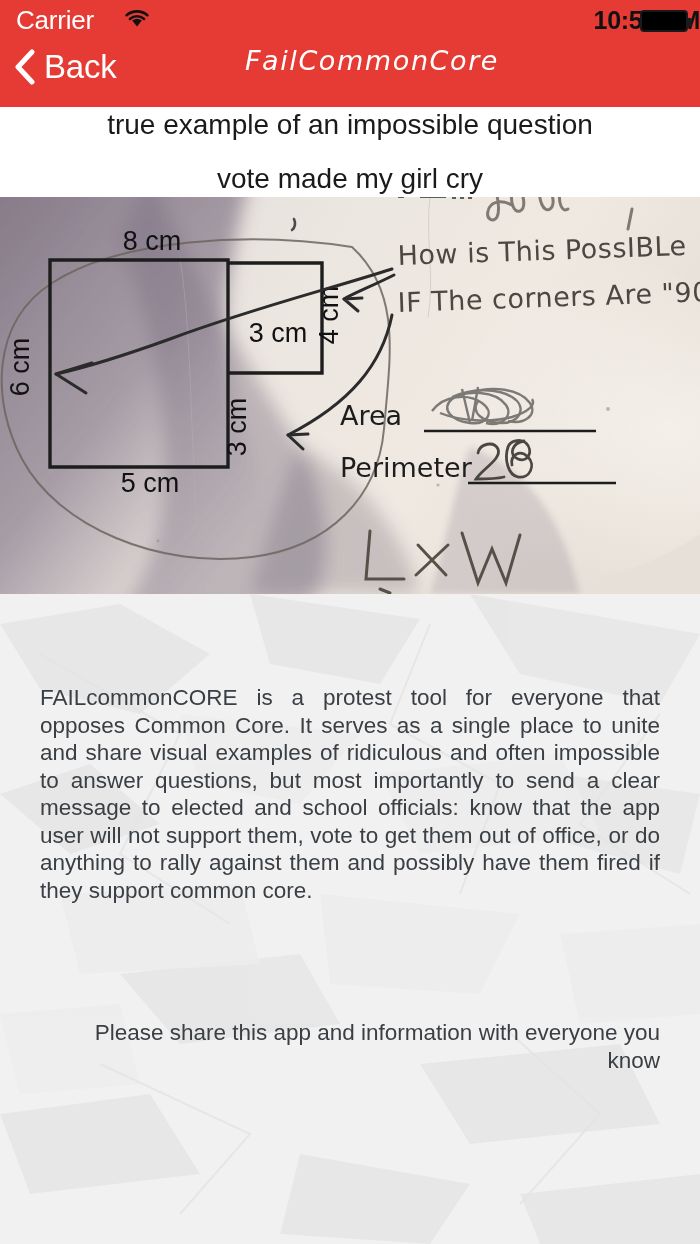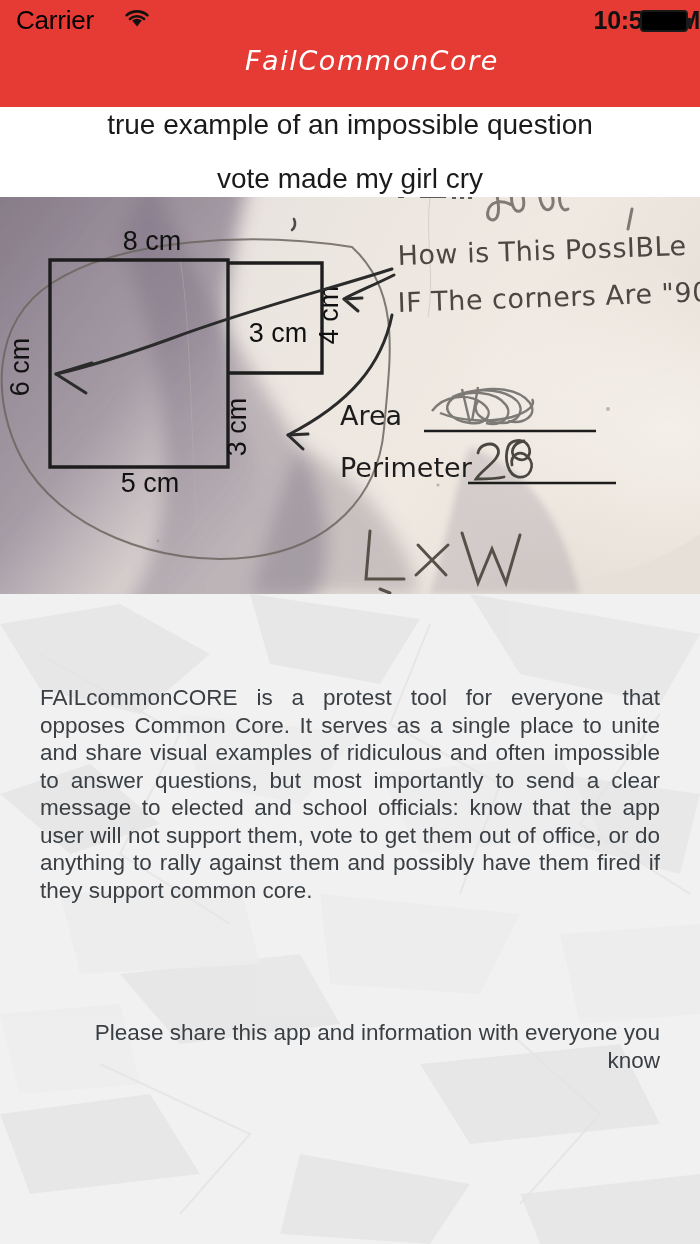--- a/index.html
+++ b/index.html
@@ -12,21 +12,21 @@
   .phone { position: relative; width: 700px; height: 1244px; }
 
   
   .statusbar {
     position: absolute; top: 0; left: 0; width: 700px; height: 40px;
     background: #E63B34;
     display: flex; align-items: center;
   }
   .carrier {
     position: absolute; left: 16px; top: 5px;
-    font-size: 26px; color: #000000; letter-spacing: -0.2px;
+    font-size: 26px; color: #ffffff; letter-spacing: -0.2px;
   }
   .wifi { position: absolute; left: 123px; top: 8px; width: 28px; height: 22px; }
   .clock {
     position: absolute; left: 0; right: 0; top: 6px;
     text-align: right; font-size: 25px; font-weight: bold; color: #111;
     letter-spacing: -0.3px;
   }
   .battery {
     position: absolute; right: 12px; top: 10px;
     width: 48px; height: 22px;
@@ -112,20 +112,28 @@
         <path d="M14 18.5 L9.2 12.6 a7.6 7.6 0 0 1 9.6 0 Z" fill="#111"></path>
         <path d="M3.6 7.2 a16 16 0 0 1 20.8 0" stroke="#111" stroke-width="2.6" fill="none" stroke-linecap="round"></path>
         <path d="M6.9 10.9 a11 11 0 0 1 14.2 0" stroke="#111" stroke-width="2.6" fill="none" stroke-linecap="round"></path>
       </svg>
     </span>
     <span class="clock">10:59 AM</span>
     <span class="battery"></span>
   </div>
 
   <div class="navbar">
+    <div class="backbtn">
+      <span class="chev">
+        <svg viewBox="0 0 22 36" width="22" height="36">
+          <path d="M18 3 L4 18 L18 33" stroke="#fff" stroke-width="5" fill="none" stroke-linecap="round" stroke-linejoin="round"></path>
+        </svg>
+      </span>
+      <span class="backlabel">Back</span>
+    </div>
     <div class="brandwrap">
       <span class="brand">FailCommonCore</span>
     </div>
   </div>
 
   <div class="caption">
     <div>true example of an impossible question</div>
     <div>vote made my girl cry</div>
   </div>
 

